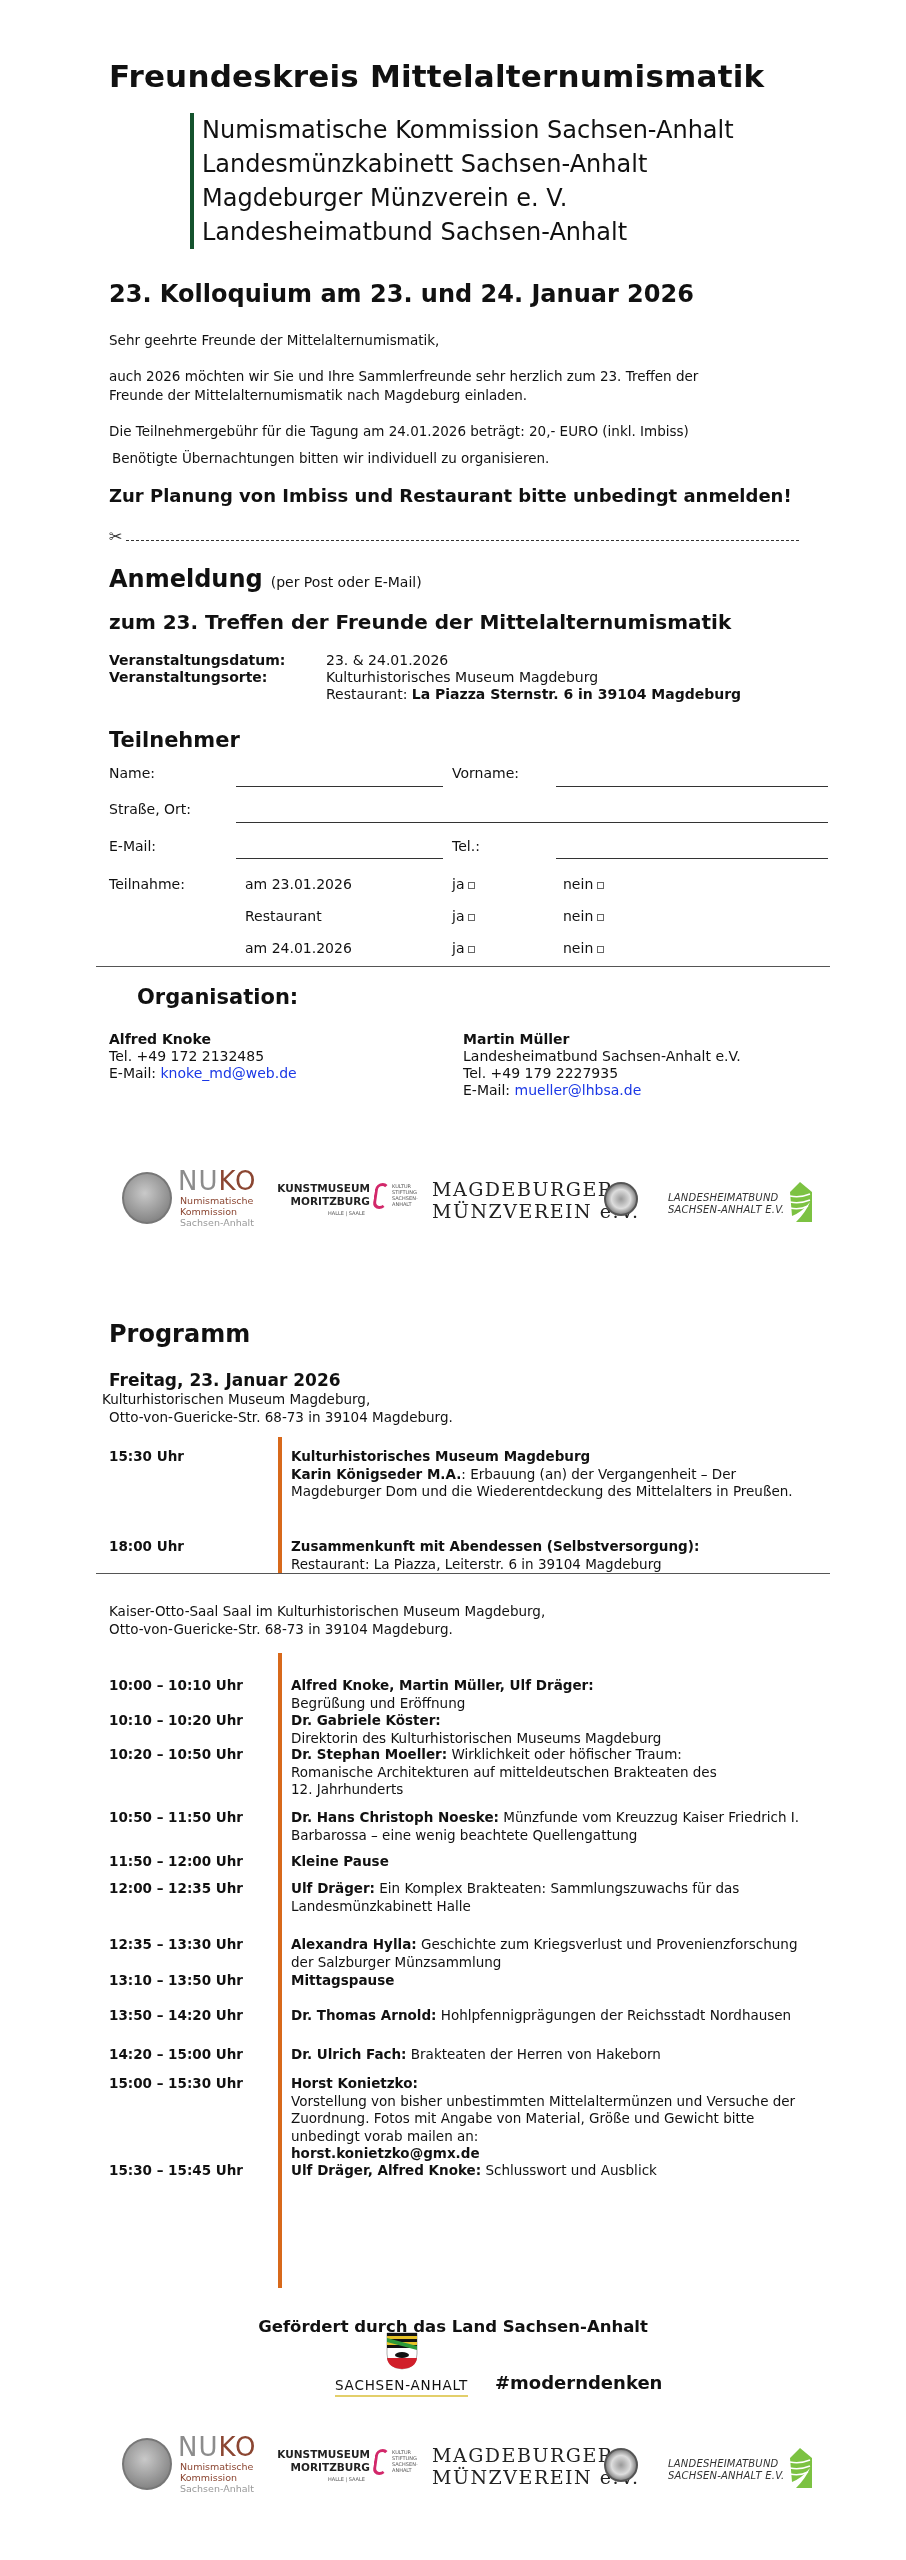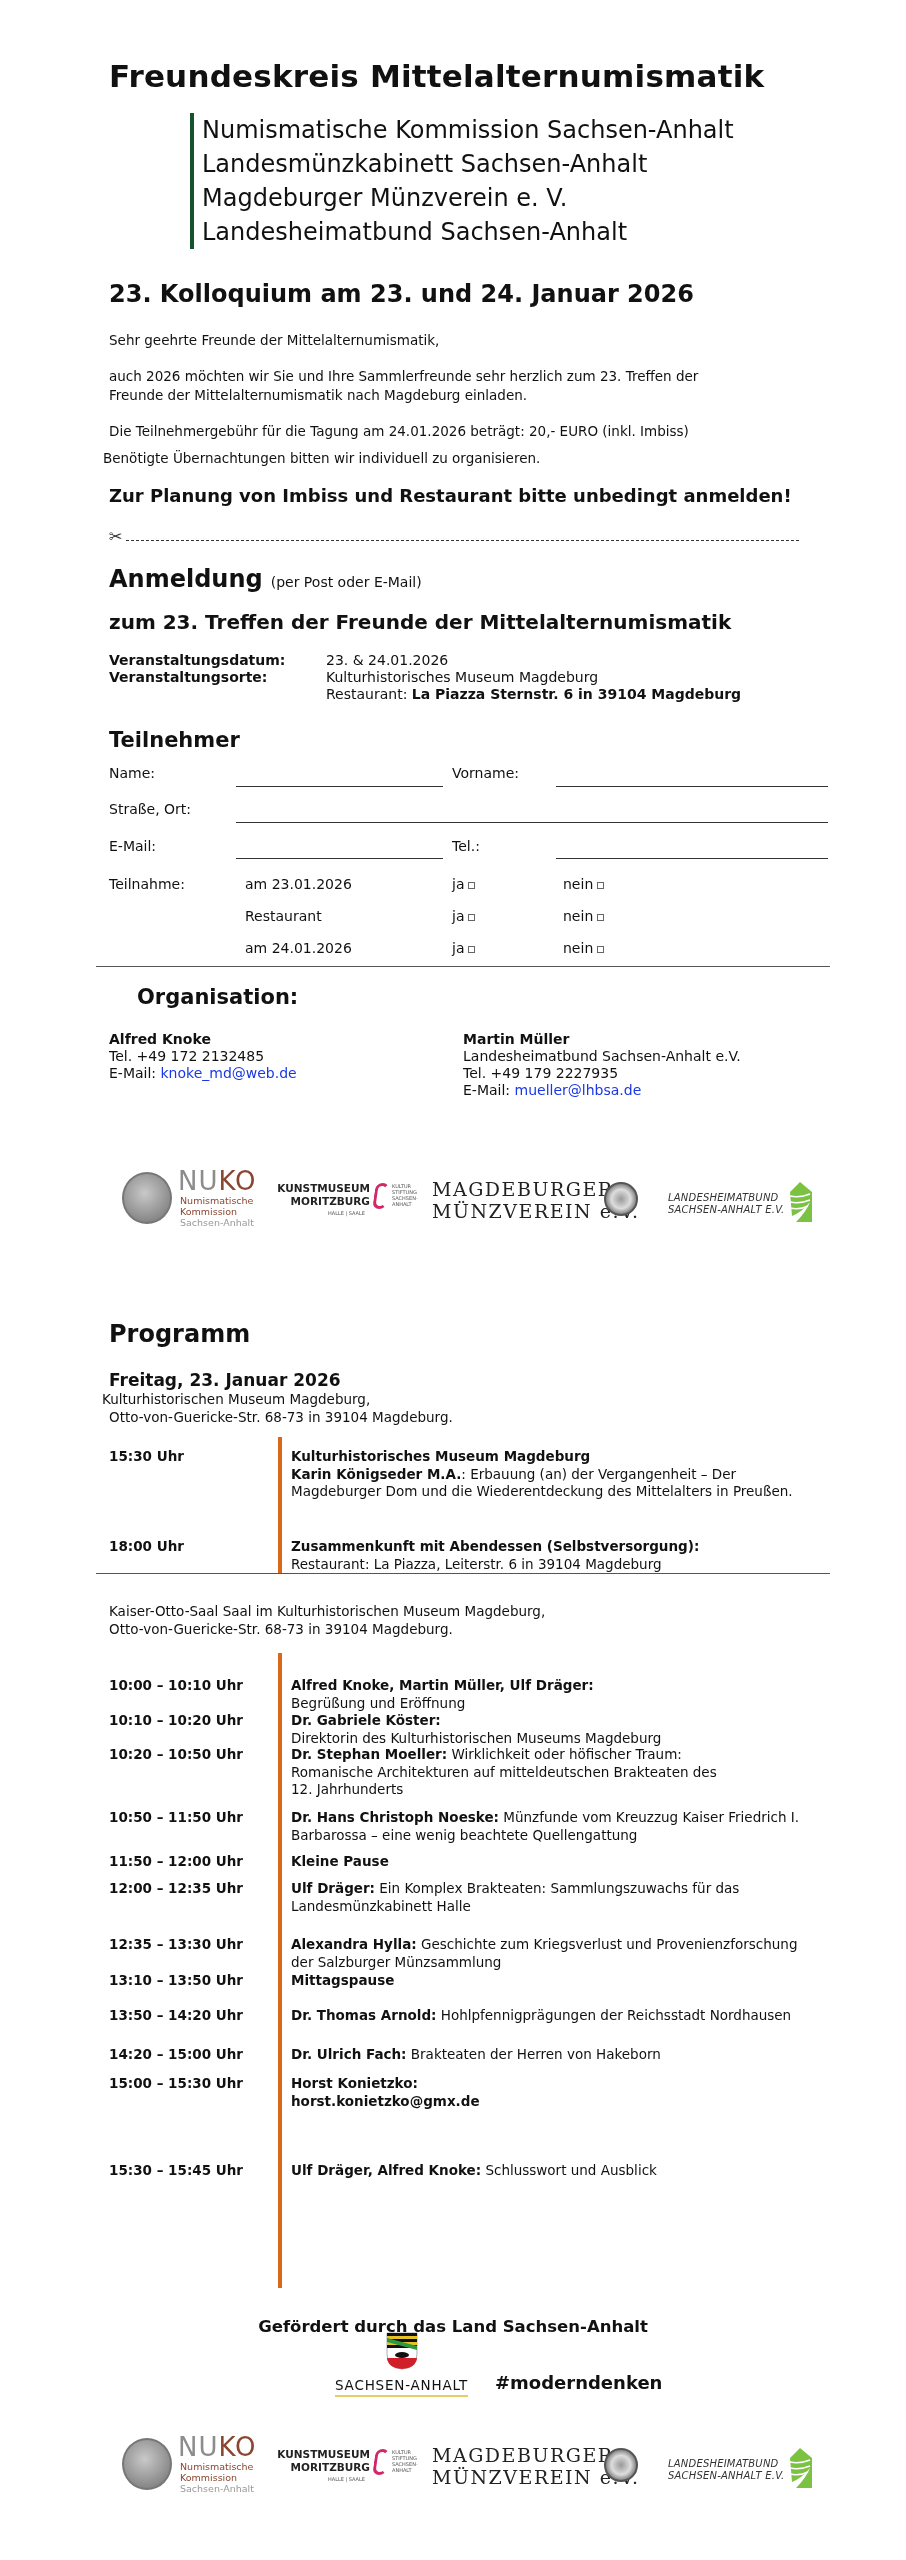--- a/index.html
+++ b/index.html
@@ -77,21 +77,21 @@
     <div class="org-line">Landesmünzkabinett Sachsen-Anhalt</div>
     <div class="org-line">Magdeburger Münzverein e. V.</div>
     <div class="org-line">Landesheimatbund Sachsen-Anhalt</div>
   </div>
 
   <div class="abs h2" style="left:109px; top:280px;">23. Kolloquium am 23. und 24. Januar 2026</div>
   <div class="abs p" style="left:109px; top:330px;">Sehr geehrte Freunde der Mittelalternumismatik,</div>
   <div class="abs p" style="left:109px; top:366px;">auch 2026 möchten wir Sie und Ihre Sammlerfreunde sehr herzlich zum 23. Treffen der</div>
   <div class="abs p" style="left:109px; top:385px;">Freunde der Mittelalternumismatik nach Magdeburg einladen.</div>
   <div class="abs p" style="left:109px; top:421px;">Die Teilnehmergebühr für die Tagung am 24.01.2026 beträgt: 20,- EURO (inkl. Imbiss)</div>
-  <div class="abs p" style="left:103px; top:448px;text-align:right;">Benötigte Übernachtungen bitten wir individuell zu organisieren.</div>
+  <div class="abs p" style="left:112px; top:448px;text-align:right;">Benötigte Übernachtungen bitten wir individuell zu organisieren.</div>
   <div class="abs warn" style="left:109px; top:485px;">Zur Planung von Imbiss und Restaurant bitte unbedingt anmelden!</div>
 
   <div class="abs cutline">
     <span class="scissors">✂</span>
     <span class="dash"></span>
   </div>
 
   <div class="abs anm-title">
     <span class="big">Anmeldung</span><span class="small">(per Post oder E-Mail)</span>
   </div>
@@ -270,20 +270,21 @@
         <div class="s-desc"><span class="bold">Dr. Thomas Arnold:</span><span> Hohlpfennigprägungen der Reichsstadt Nordhausen</span></div>
       </div>
       <div class="s-row" style="top: 2046px;">
         <div class="s-time">14:20 – 15:00 Uhr</div>
         <div class="s-desc"><span class="bold">Dr. Ulrich Fach:</span><span> Brakteaten der Herren von Hakeborn</span></div>
       </div>
       <div class="s-row" style="top: 2075px;">
         <div class="s-time">15:00 – 15:30 Uhr</div>
         <div class="s-desc">
           <div class="bold">Horst Konietzko:</div>
+          <div>Vorstellung von bisher unbestimmten Mittelaltermünzen und Versuche der Zuordnung. Fotos mit Angabe von Material, Größe und Gewicht bitte unbedingt vorab mailen an:</div>
           <div class="bold">horst.konietzko@gmx.de</div>
         </div>
       </div>
       <div class="s-row" style="top: 2162px;">
         <div class="s-time">15:30 – 15:45 Uhr</div>
         <div class="s-desc"><span class="bold">Ulf Dräger, Alfred Knoke:</span><span> Schlusswort und Ausblick</span></div>
       </div>
     </div>
 
   <div class="abs funded">Gefördert durch das Land Sachsen-Anhalt</div>

